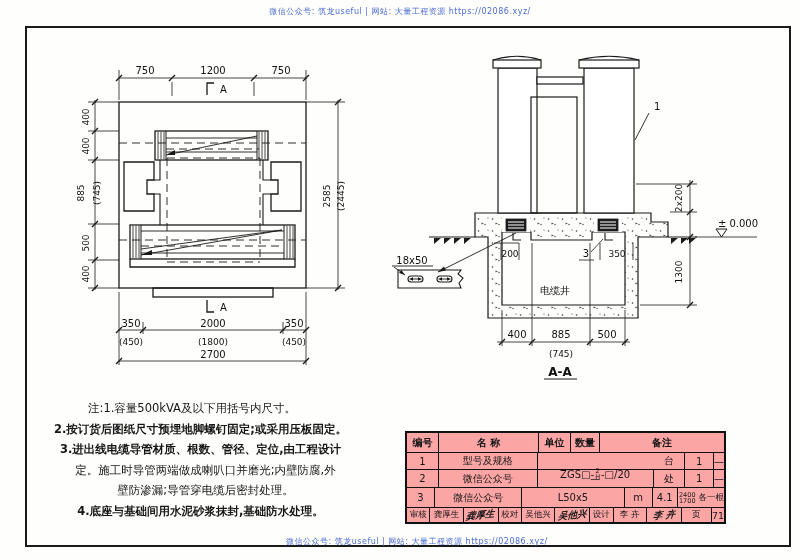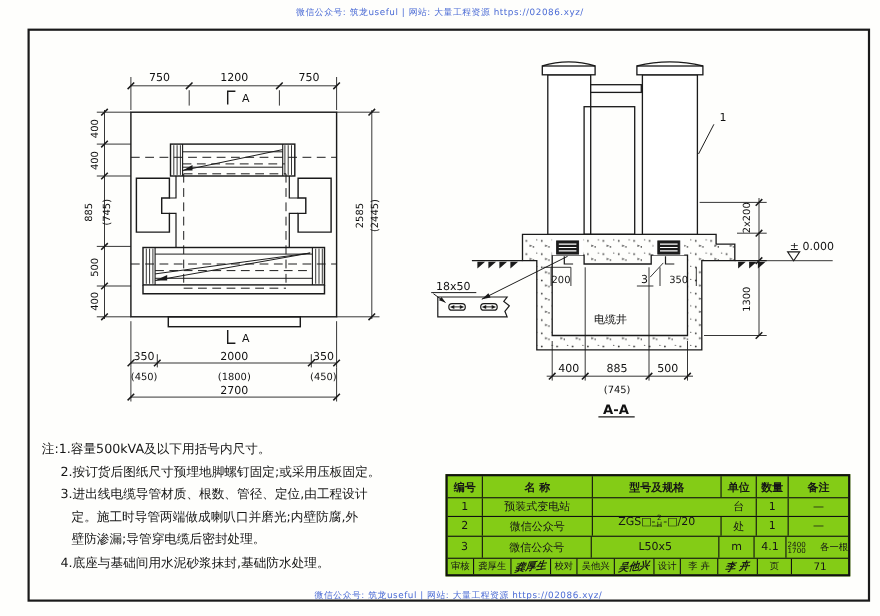--- a/index.html
+++ b/index.html
@@ -8,25 +8,25 @@
   .frame{position:absolute;left:25px;top:26px;width:766px;height:521px;
          border:2px solid #1a1a1a;box-sizing:border-box;z-index:0;}
   .wm{position:absolute;color:#4b6bd5;font-size:8px;white-space:nowrap;letter-spacing:.5px;}
   .wm.top{left:50%;transform:translateX(-50%);top:6px;z-index:4;}
   .wm.bot{left:286px;top:536px;z-index:1;}
   svg.draw{position:absolute;left:0;top:0;z-index:1;}
   .dim{font-size:9px;fill:#111;}
   .dimB{font-size:10px;fill:#111;}
   .cjk{font-size:10px;fill:#111;}
   .secT{font-size:12px;fill:#111;font-weight:bold;}
-  .notes{position:absolute;left:38px;top:398px;width:340px;font-size:11.5px;
-         line-height:20.5px;z-index:2;}
-  .n-ind1{padding-left:17px;}
+  .notes{position:absolute;left:22px;top:398px;width:340px;font-size:11.5px;
+         line-height:20.5px;z-index:2;text-align:center;}
+  .n-ind1{padding-left:17px;font-weight:bold;}
   .n-ind2{padding-left:27px;}
-  .tbl{position:absolute;left:405px;top:431px;width:368px;background:#84cc16;
+  .tbl{position:absolute;left:405px;top:431px;width:321px;background:#fca5a5;
        border:2px solid #111;box-sizing:border-box;z-index:3;}
   .tr{display:flex;border-bottom:1px solid #111;align-items:stretch;}
   .tr:last-child{border-bottom:none;}
   .td{border-right:1px solid #111;display:flex;align-items:center;justify-content:center;
       box-sizing:border-box;overflow:visible;white-space:nowrap;}
   .td:last-child{border-right:none;}
   .w1{width:32px}.w2{width:100px}.w3{width:117px}.w4{width:32px}.w5{width:29px}.w6{flex:1}
   .hd{height:19px;font-size:10px;font-weight:bold;}
   .r1{height:16px;font-size:10px;}
   .r2{height:17px;font-size:10px;}
@@ -36,21 +36,21 @@
   .aw1{width:34px;font-size:9.5px;}
   .aw2{width:74px;font-size:10px;}
   .sig-row{height:14px;font-size:8.5px;}
   .s1{width:24px}.s2{width:34px;font-size:8.5px}.s3{width:36px}
   .s4{width:31px}.s5{flex:1;font-size:9.5px}
   .hand{font-style:italic;font-weight:bold;font-size:9.5px;
         transform:rotate(-5deg) skewX(-10deg);}
   .stack{display:inline-flex;flex-direction:column;font-size:6.5px;line-height:6px;
          text-align:center;margin:0 1px;}
   .spec{font-size:10px;margin-top:21px;}
-  .rm3{font-size:8.5px;display:flex;align-items:center;gap:12px;}
+  .rm3{font-size:8.5px;display:flex;align-items:center;gap:2px;}
 </style>
 </head>
 <body>
 
 <div class="frame"></div>
 
 <div class="wm top">微信公众号: 筑龙useful | 网站: 大量工程资源 https://02086.xyz/</div>
 <div class="wm bot">微信公众号: 筑龙useful | 网站: 大量工程资源 https://02086.xyz/</div>
 
 <svg class="draw" width="800" height="560" viewBox="0 0 800 560">
@@ -259,28 +259,27 @@
   <div class="n-ind1">3.进出线电缆导管材质、根数、管径、定位,由工程设计</div>
   <div class="n-ind2">定。施工时导管两端做成喇叭口并磨光;内壁防腐,外</div>
   <div class="n-ind2">壁防渗漏;导管穿电缆后密封处理。</div>
   <div class="n-ind1">4.底座与基础间用水泥砂浆抹封,基础防水处理。</div>
 </div>
 
 <div class="tbl">
   <div class="tr hd">
     <div class="td w1">编号</div>
     <div class="td w2">名  称</div>
-    <div class="td w3">型号及规格</div>
     <div class="td w4">单位</div>
     <div class="td w5">数量</div>
     <div class="td w6">备注</div>
   </div>
   <div class="tr r1">
     <div class="td w1">1</div>
-    <div class="td w2">预装式变电站</div>
+    <div class="td w2">型号及规格</div>
     <div class="td w3 spec">
         <span>ZGS□-</span>
         <span class="stack">
           <span>2</span>
           <span>H</span>
         </span>
         <span>-□/20</span>
       </div>
     <div class="td w4">台</div>
     <div class="td w5">1</div>

